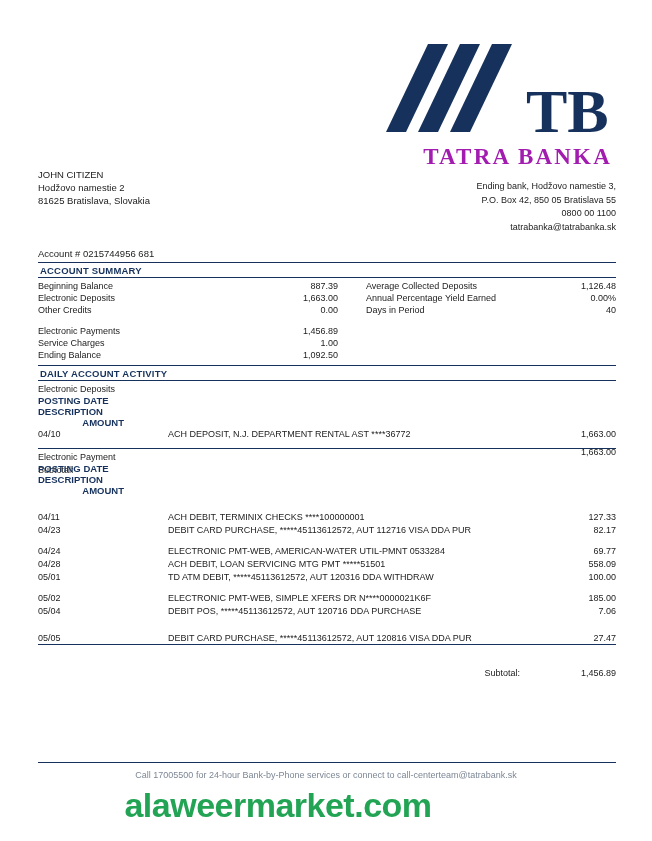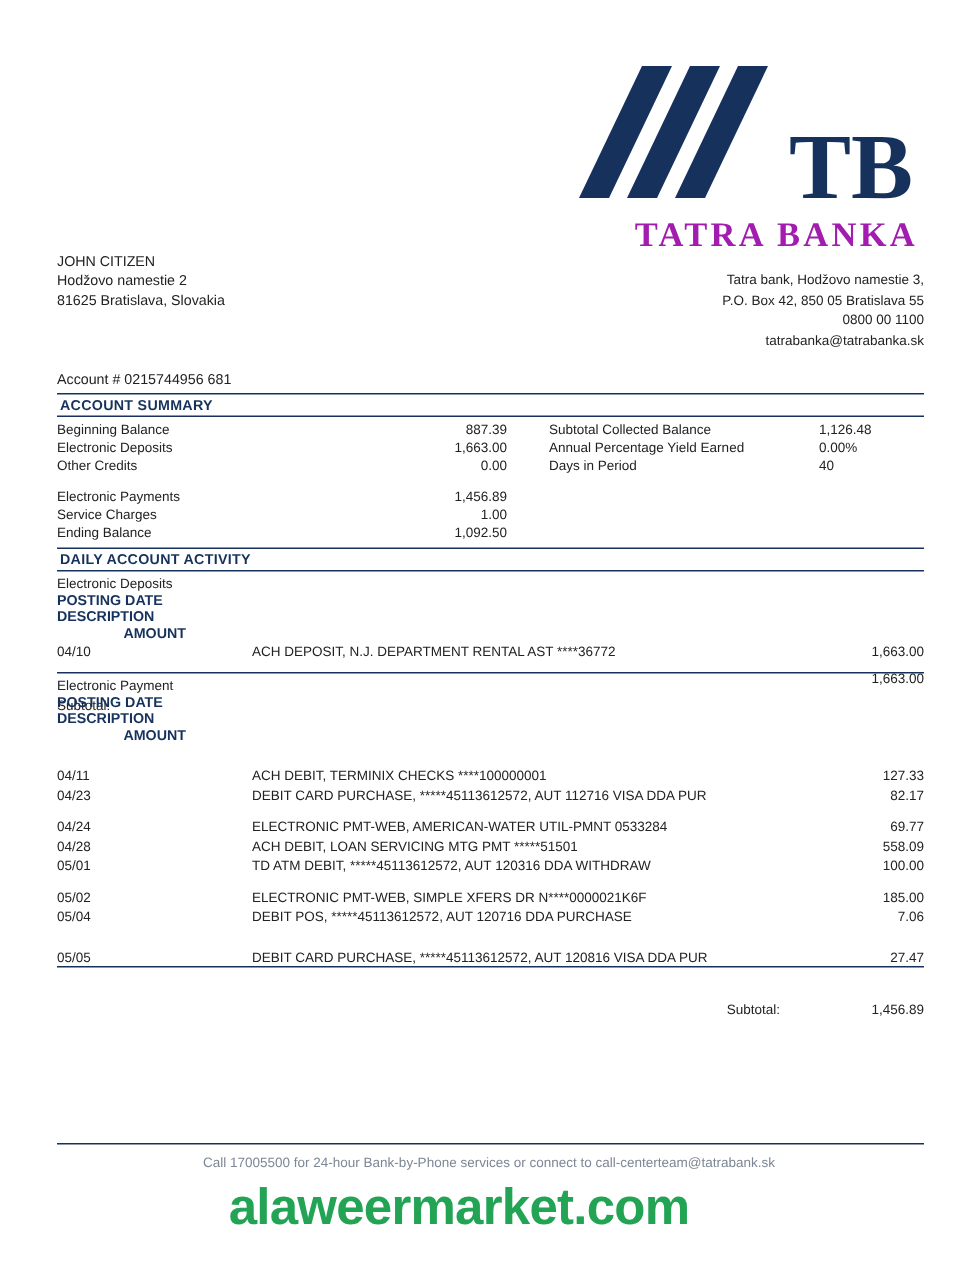--- a/index.html
+++ b/index.html
@@ -105,21 +105,21 @@
   }
   .summary .row {
     display: flex;
     height: 12px;
     line-height: 12px;
   }
   .summary .lbl-l { width: 190px; }
   .summary .val-l { width: 110px; text-align: right; }
   .summary .gap  { width: 28px; }
   .summary .lbl-r { width: 180px; }
-  .summary .val-r { width: 70px; }
+  .summary .val-r { width: 70px; text-align: right; }
   .summary .spacer { height: 9px; }
 
   
   .activity {
     position: absolute;
     left: 38px;
     width: 578px;
     font-size: 9px;
     color: #222;
   }
@@ -183,21 +183,20 @@
     position: absolute;
     left: 0;
     top: 786px;
     width: 556px;
     text-align: center;
     font-family: "Liberation Sans", sans-serif;
     font-size: 34px;
     font-weight: bold;
     color: #23a455;
     letter-spacing: -0.5px;
-    margin-left: 28px;
   }
 </style>
 </head>
 <body>
 
 <div class="page">
 
   <div class="logo-block">
     <div class="logo-mark">
       <svg width="250" height="110" viewBox="0 0 250 110" xmlns="http://www.w3.org/2000/svg">
@@ -212,38 +211,38 @@
     <div class="logo-word">TATRA BANKA</div>
   </div>
 
   <div class="cust-addr">
     <div>JOHN CITIZEN</div>
     <div>Hodžovo namestie 2</div>
     <div>81625 Bratislava, Slovakia</div>
   </div>
 
   <div class="bank-addr">
-    <div>Tatra bank, Hodžovo namestie 3,</div>
+    <div>Ending bank, Hodžovo namestie 3,</div>
     <div>P.O. Box 42, 850 05 Bratislava 55</div>
     <div>0800 00 1100</div>
     <div>tatrabanka@tatrabanka.sk</div>
   </div>
 
   <div class="acct-line">Account # 0215744956 681</div>
 
   <div class="rule" style="top:262px;"></div>
   <div class="section-title" style="top:265px;">ACCOUNT SUMMARY</div>
   <div class="rule" style="top:277px;"></div>
 
   <div class="summary">
     <div class="row">
       <div class="lbl-l">Beginning Balance</div>
       <div class="val-l">887.39</div>
       <div class="gap"></div>
-      <div class="lbl-r">Subtotal Collected Balance</div>
+      <div class="lbl-r">Average Collected Deposits</div>
       <div class="val-r">1,126.48</div>
     </div>
     <div class="row">
       <div class="lbl-l">Electronic Deposits</div>
       <div class="val-l">1,663.00</div>
       <div class="gap"></div>
       <div class="lbl-r">Annual Percentage Yield Earned</div>
       <div class="val-r">0.00%</div>
     </div>
     <div class="row">

